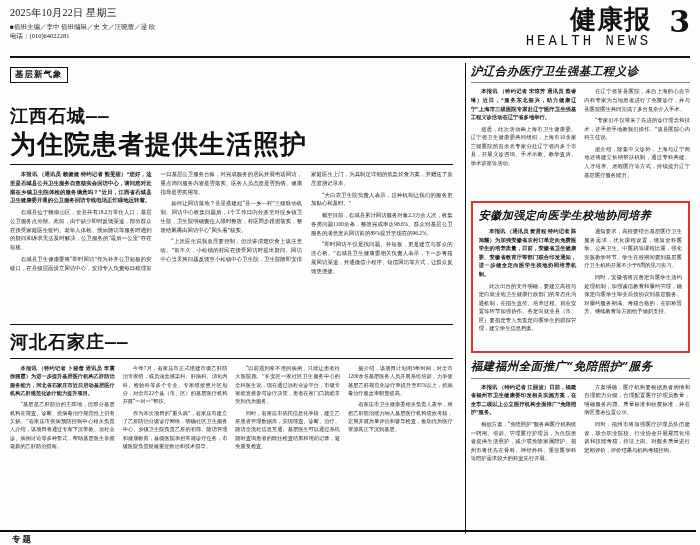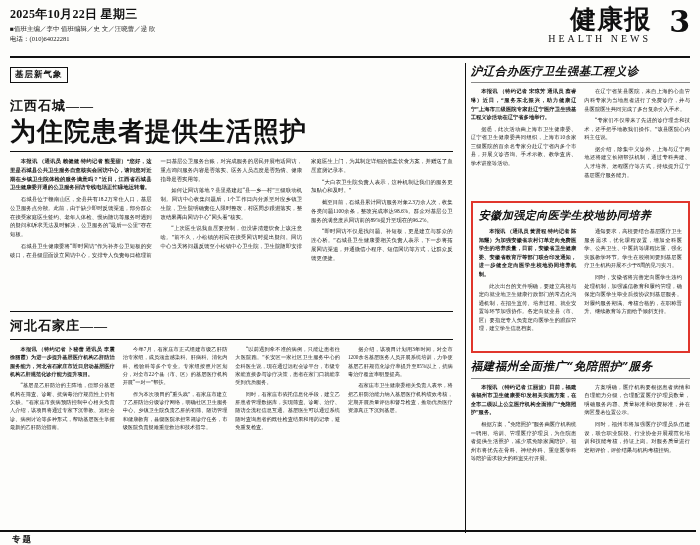--- a/index.html
+++ b/index.html
@@ -19,21 +19,21 @@
   }
   
   .masthead{
     display:flex;align-items:flex-start;justify-content:space-between;
     border-bottom:2px solid #111;
     padding-bottom:4px;
     height:52px;
     box-sizing:border-box;
   }
   .mh-left{font-size:8px;line-height:1.35;width:210px;}
-  .mh-date{font-size:12px;font-weight:bold;letter-spacing:0.3px;margin-bottom:2px;}
+  .mh-date{font-size:10px;font-weight:normal;letter-spacing:0.3px;margin-bottom:2px;}
   .mh-meta{font-size:6.5px;color:#222;line-height:1.45;}
   .mh-center{
     flex:1;text-align:center;
     font-family:"DejaVu Serif", serif;
     font-weight:bold;
     font-size:22px;
     letter-spacing:4px;
     padding-top:12px;
   }
   .mh-right{
@@ -42,22 +42,22 @@
   }
   .brand{
     text-align:right;line-height:1;
   }
   .brand-cn{
     font-family:"DejaVu Serif", serif;
     font-weight:bold;font-size:26px;letter-spacing:1px;
     display:block;
   }
   .brand-en{
-    font-family:Liberation Serif, serif;
-    font-size:10px;letter-spacing:3px;color:#111;display:block;margin-top:2px;
+    font-family:Liberation Mono, monospace;
+    font-size:14px;letter-spacing:3px;color:#111;display:block;margin-top:2px;
     text-align:left;
   }
   .pagenum{
     font-family:"DejaVu Serif", serif;
     font-size:30px;font-weight:bold;line-height:0.9;padding-top:2px;
   }
   
   .content{
     display:flex;
     margin-top:5px;
@@ -67,27 +67,27 @@
   .divider-v{width:1px;background:#111;margin:0 5px;}
   .col-right{width:222px;box-sizing:border-box;}
   
   .sec-tag{
     display:inline-block;
     border:1px solid #111;
     font-weight:bold;
     font-size:8.5px;
     letter-spacing:1px;
     padding:1px 4px;
-    margin-bottom:12px;
+    margin-bottom:19px;
     font-family:"DejaVu Serif", serif;
     text-align:center;
   }
   .kicker{
-    font-family:Liberation Serif, serif;
-    font-size:13px;font-weight:bold;letter-spacing:1px;
+    font-family:Liberation Mono, monospace;
+    font-size:18px;font-weight:bold;letter-spacing:1px;
     margin:2px 0 2px 0;
   }
   .headline{
     font-family:"DejaVu Serif", serif;
     font-size:26px;font-weight:bold;letter-spacing:1px;
     line-height:1.12;
     margin:1px 0 5px 0;
   }
   .rule{border-top:1px solid #111;margin:4px 0 5px 0;}
   .rule-thin{border-top:1px solid #888;margin:4px 0;}

